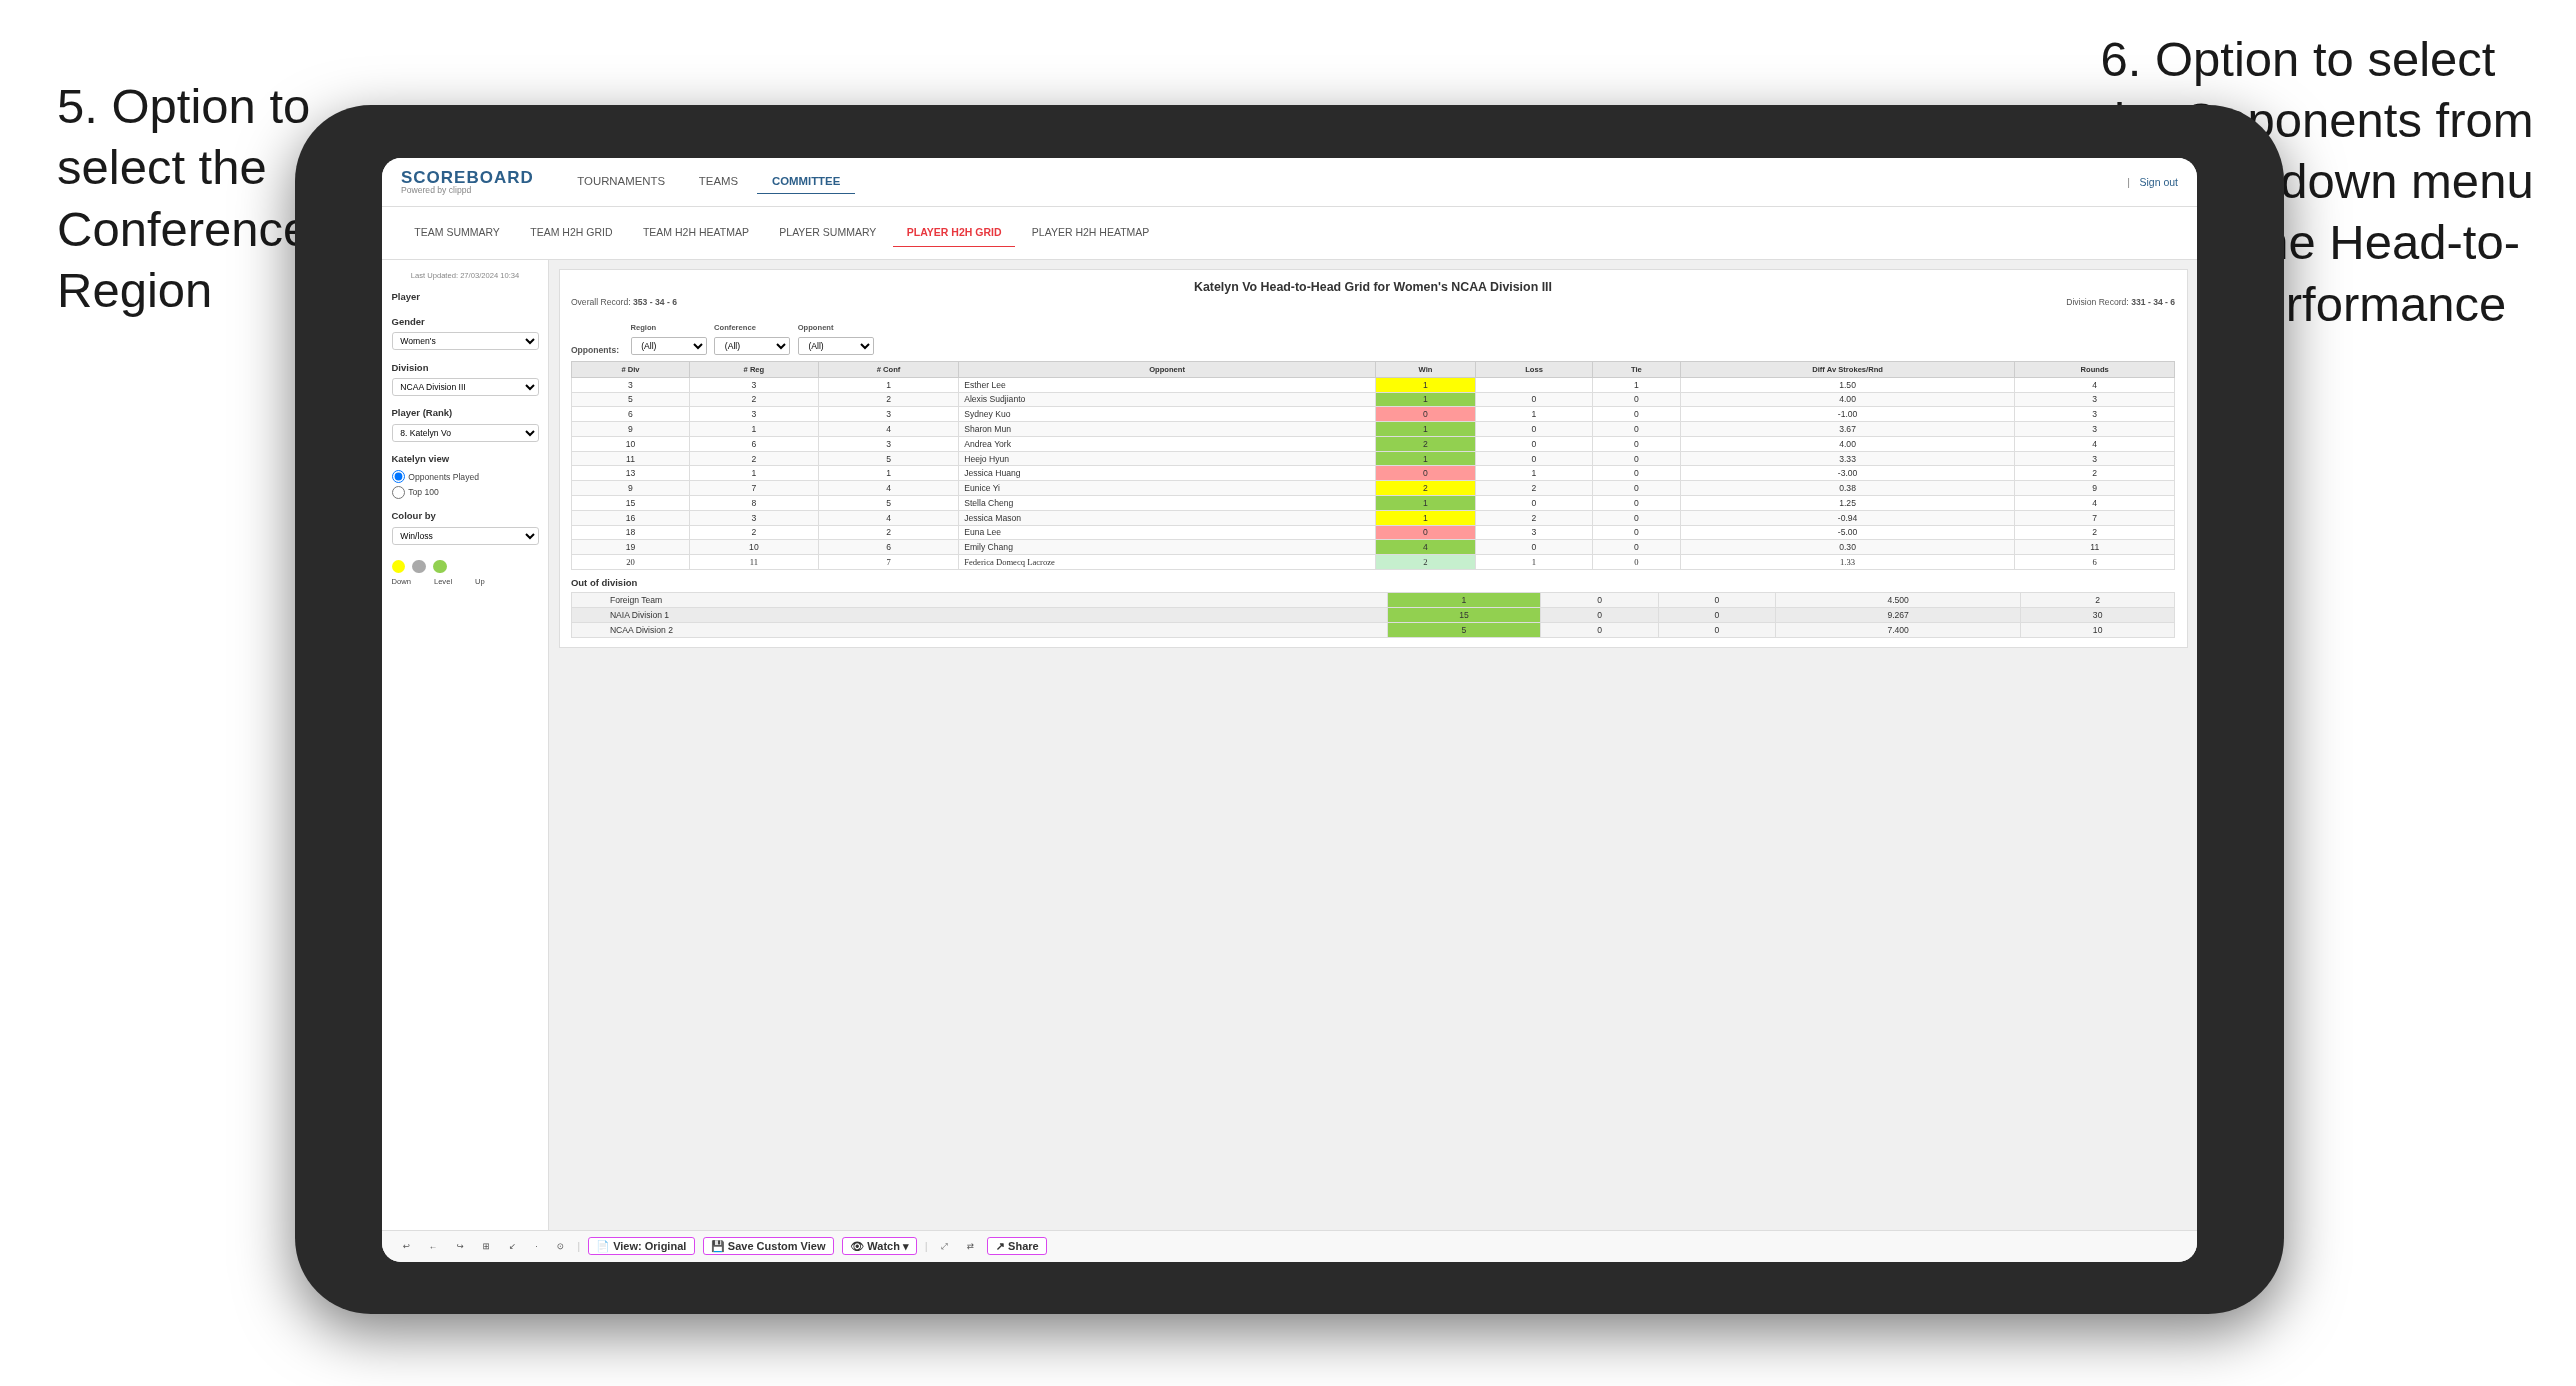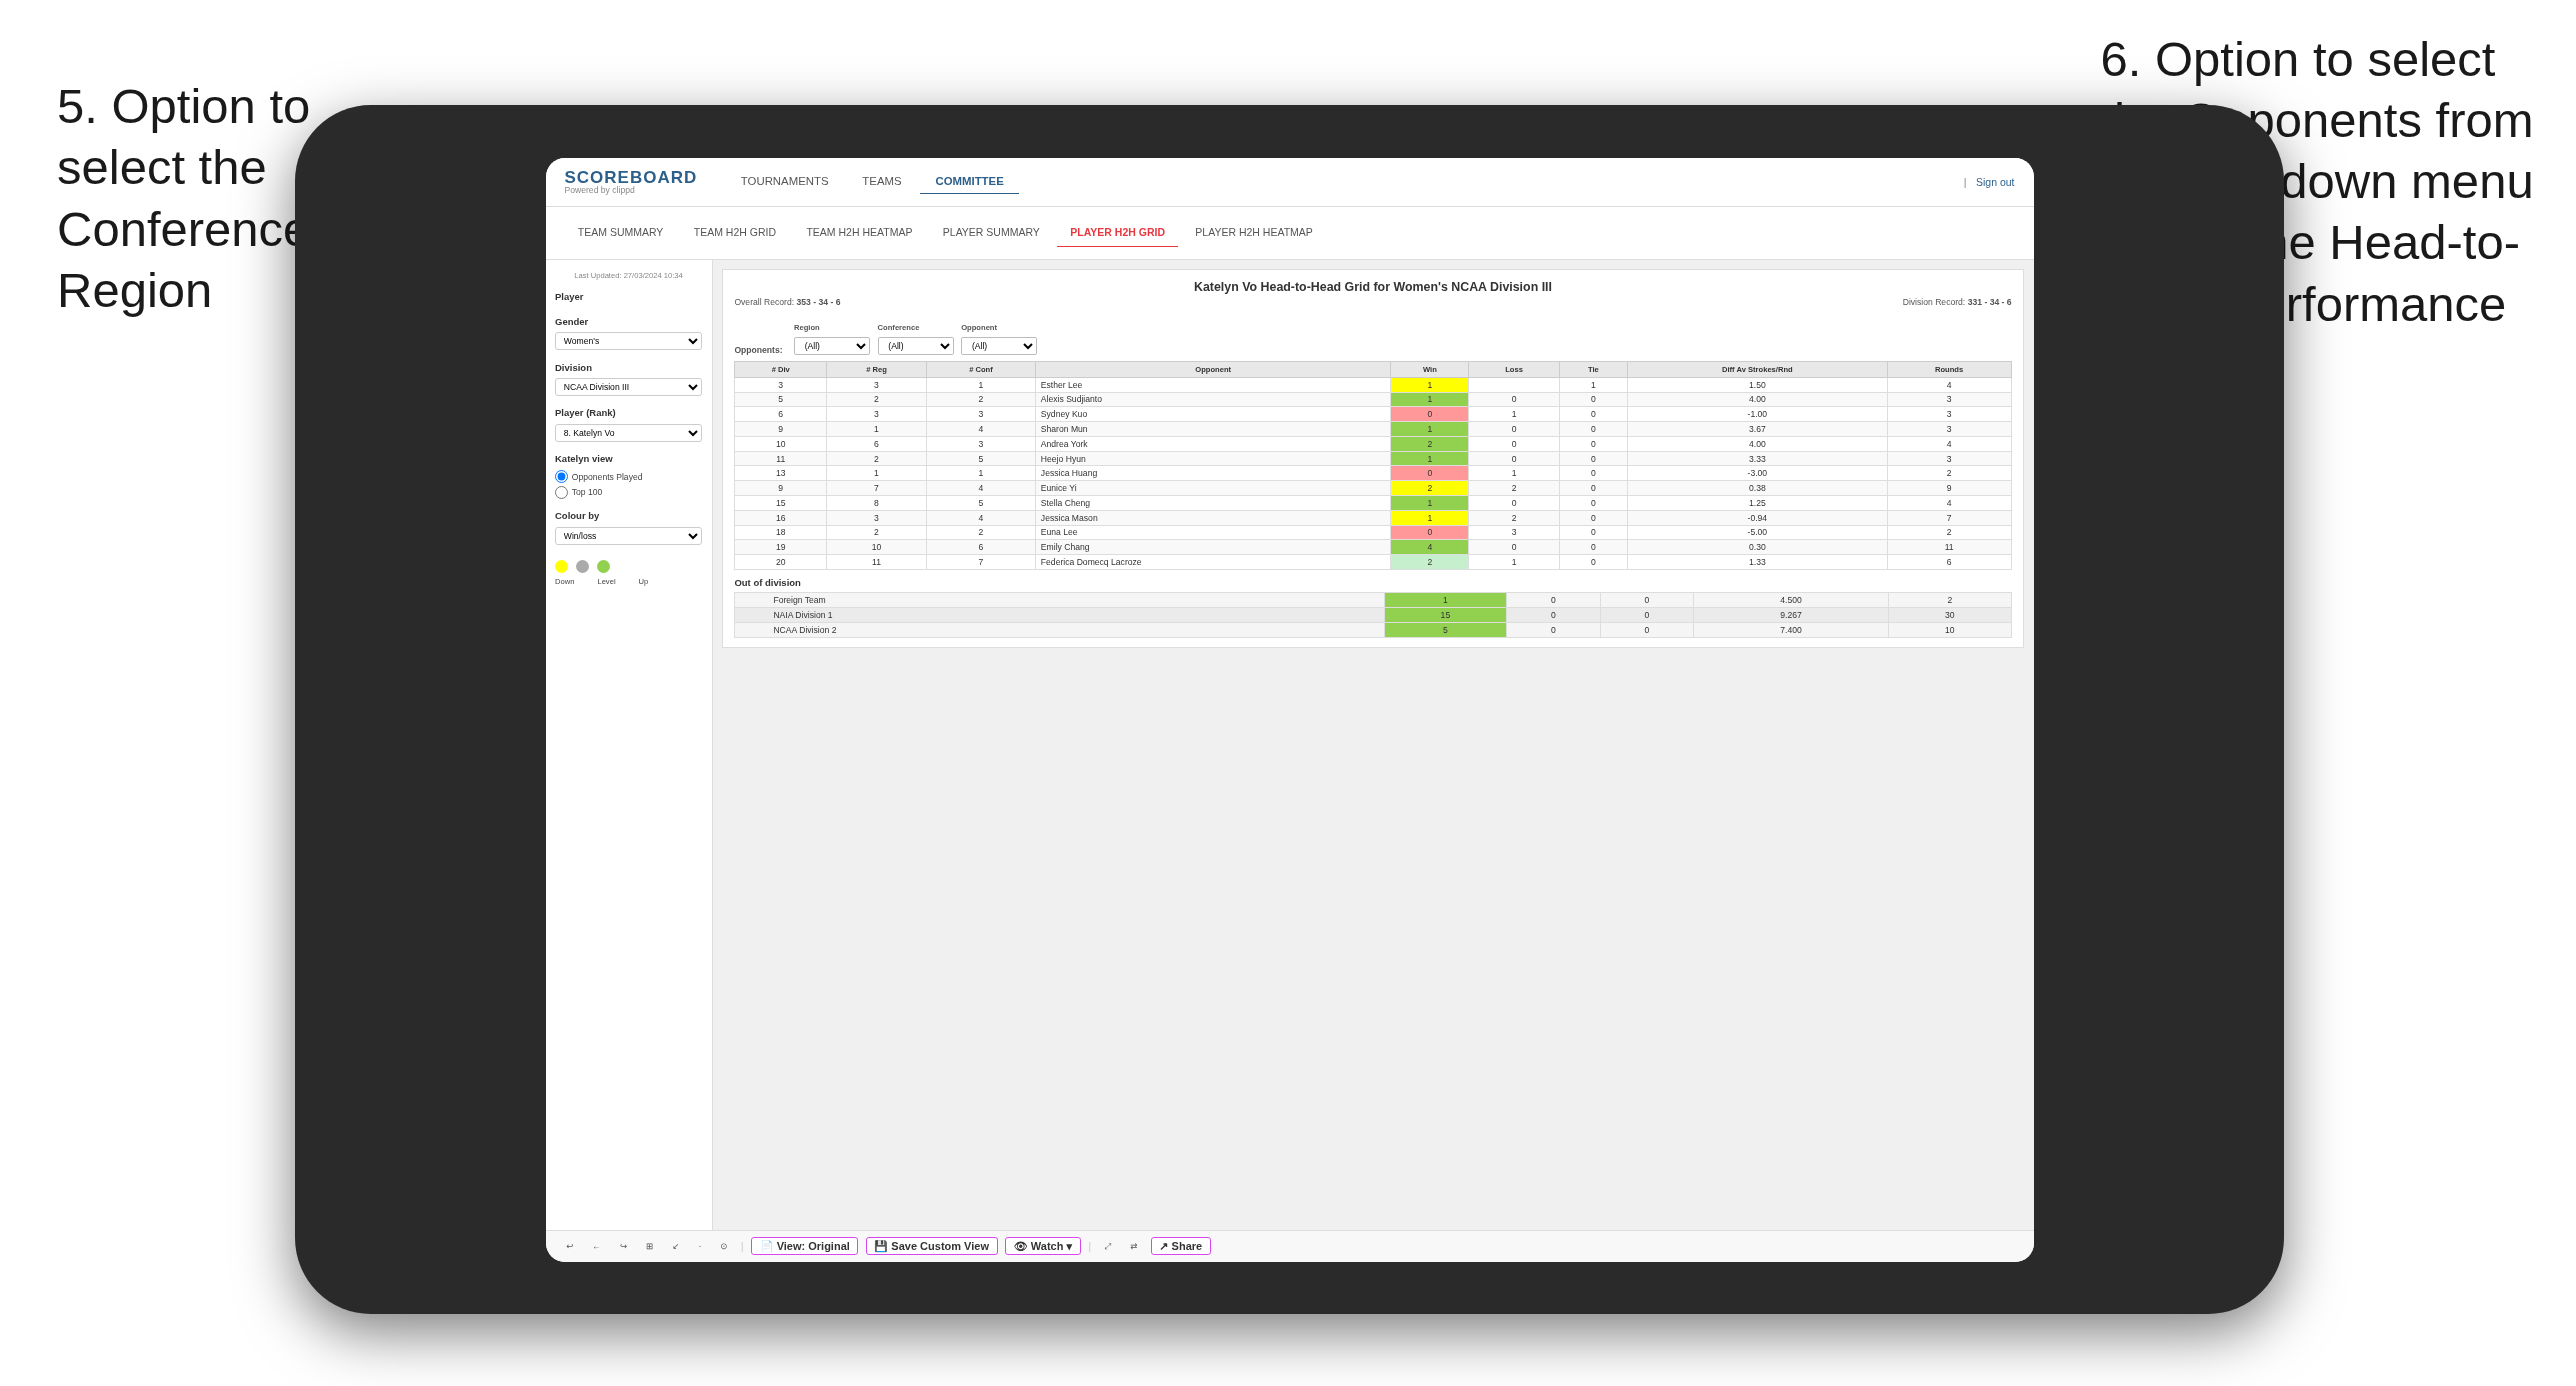--- a/index.html
+++ b/index.html
@@ -45,21 +45,21 @@
       width: 1989px;
       height: 1209px;
       background: #2a2a2a;
       border-radius: 76px;
       box-shadow: 0 19px 57px rgba(0,0,0,0.5);
       display: flex;
       align-items: center;
       justify-content: center;
     }
     .tablet-screen {
-      width: 1488px;
+      width: 1815px;
       height: 1104px;
       background: #f5f5f5;
       border-radius: 19px;
       overflow: hidden;
       display: flex;
       flex-direction: column;
     }
 
     
     .app-header {
@@ -633,21 +633,21 @@
     <td>19</td>
     <td>10</td>
     <td>6</td>
     <td class="name-cell">Emily Chang</td>
     <td style="background:#92d050">4</td>
     <td>0</td>
     <td>0</td>
     <td>0.30</td>
     <td>11</td>
   </tr>
-                <tr style="background: rgb(255, 255, 255);">
+                <tr style="background: rgb(255, 255, 255); font-family: Liberation Serif, serif;">
     <td>20</td>
     <td>11</td>
     <td>7</td>
     <td class="name-cell">Federica Domecq Lacroze</td>
     <td style="background:#c6efce">2</td>
     <td>1</td>
     <td>0</td>
     <td>1.33</td>
     <td>6</td>
   </tr>

